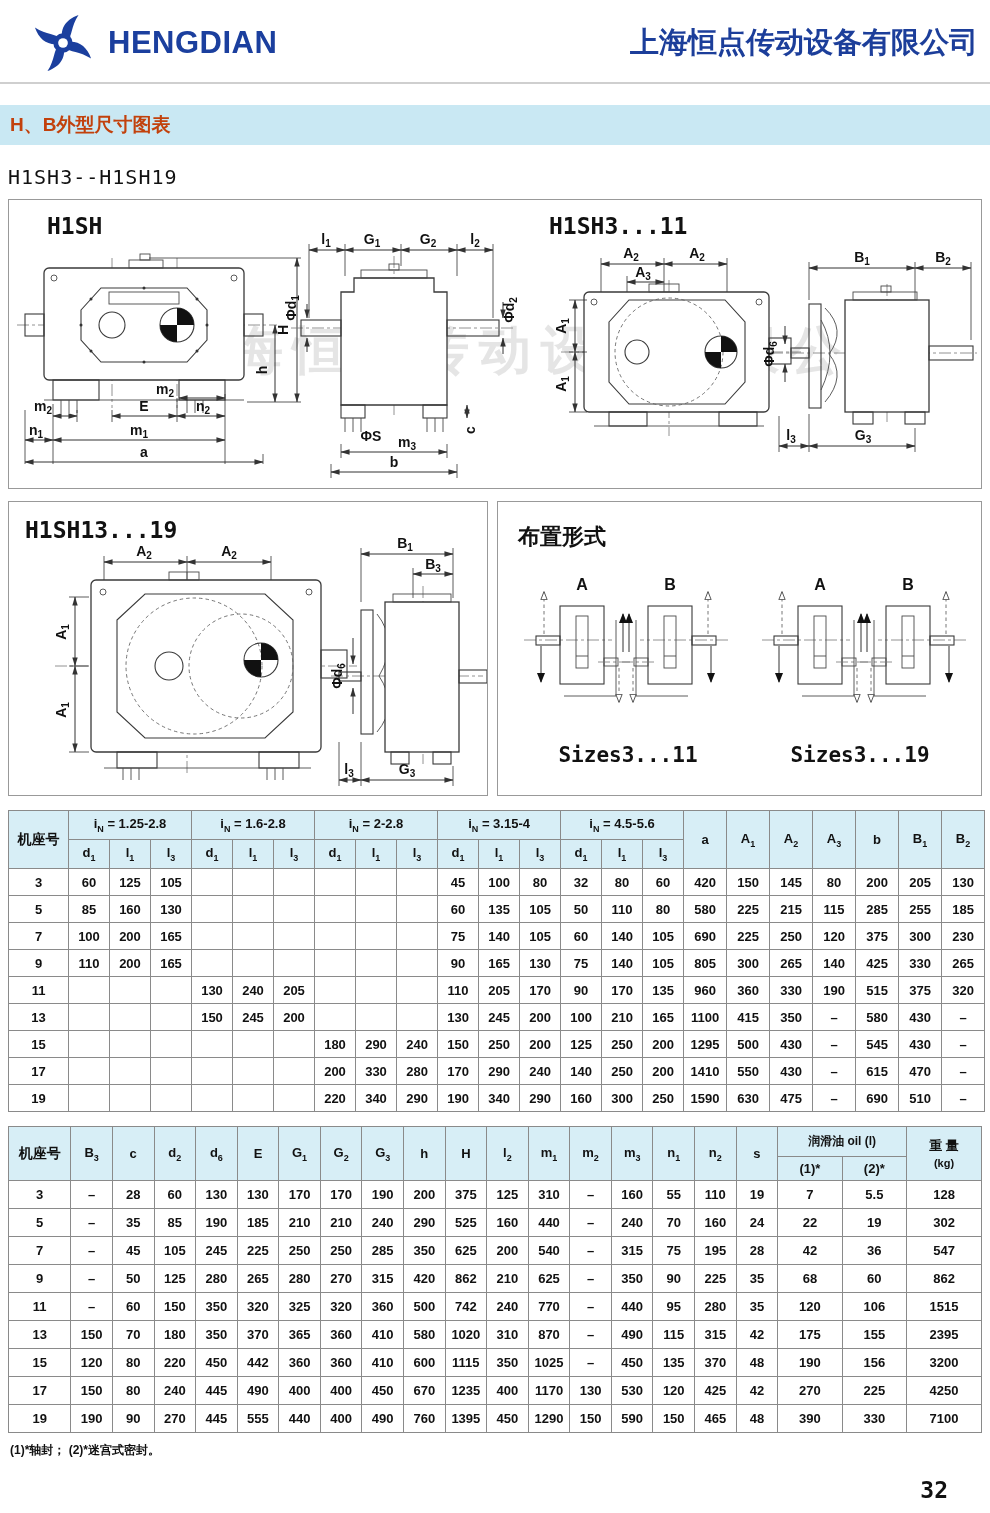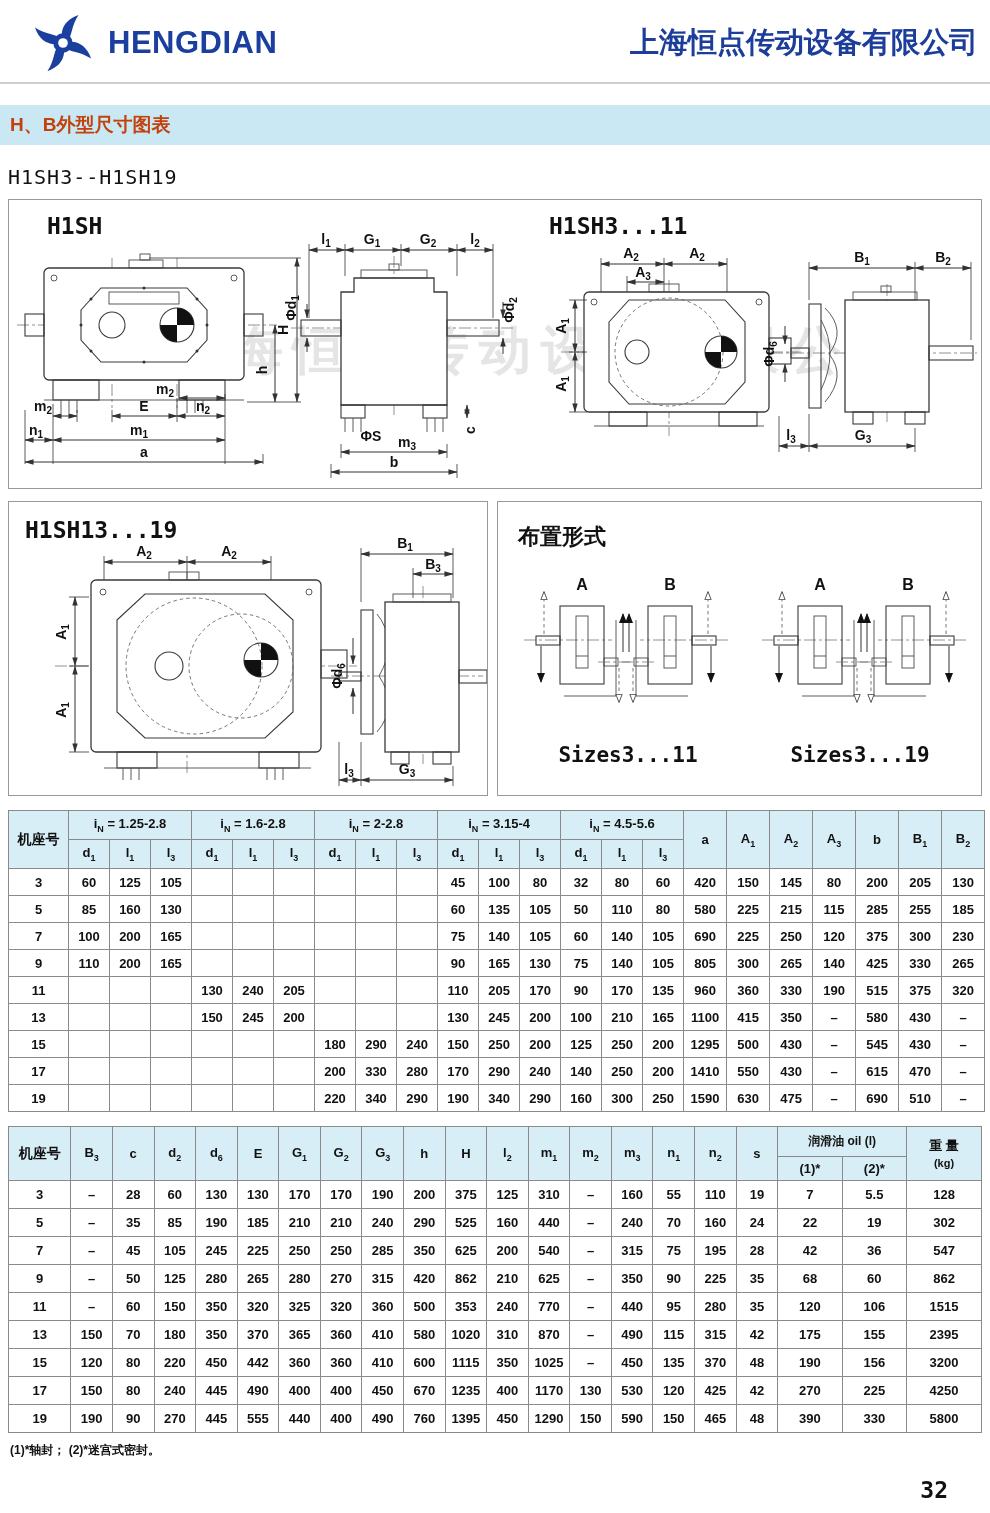--- a/index.html
+++ b/index.html
@@ -866,21 +866,21 @@
           <th>11</th>
           <td>–</td>
           <td>60</td>
           <td>150</td>
           <td>350</td>
           <td>320</td>
           <td>325</td>
           <td>320</td>
           <td>360</td>
           <td>500</td>
-          <td>353</td>
+          <td>742</td>
           <td>240</td>
           <td>770</td>
           <td>–</td>
           <td>440</td>
           <td>95</td>
           <td>280</td>
           <td>35</td>
           <td>120</td>
           <td>106</td>
           <td>1515</td>
@@ -968,20 +968,20 @@
           <td>1395</td>
           <td>450</td>
           <td>1290</td>
           <td>150</td>
           <td>590</td>
           <td>150</td>
           <td>465</td>
           <td>48</td>
           <td>390</td>
           <td>330</td>
-          <td>5800</td>
+          <td>7100</td>
         </tr>
       </tbody>
     </table>
 
   <div class="footnote">(1)*轴封； (2)*迷宫式密封。</div>
   <div class="pagenum">32</div>
 </div>
 
 </body></html>

